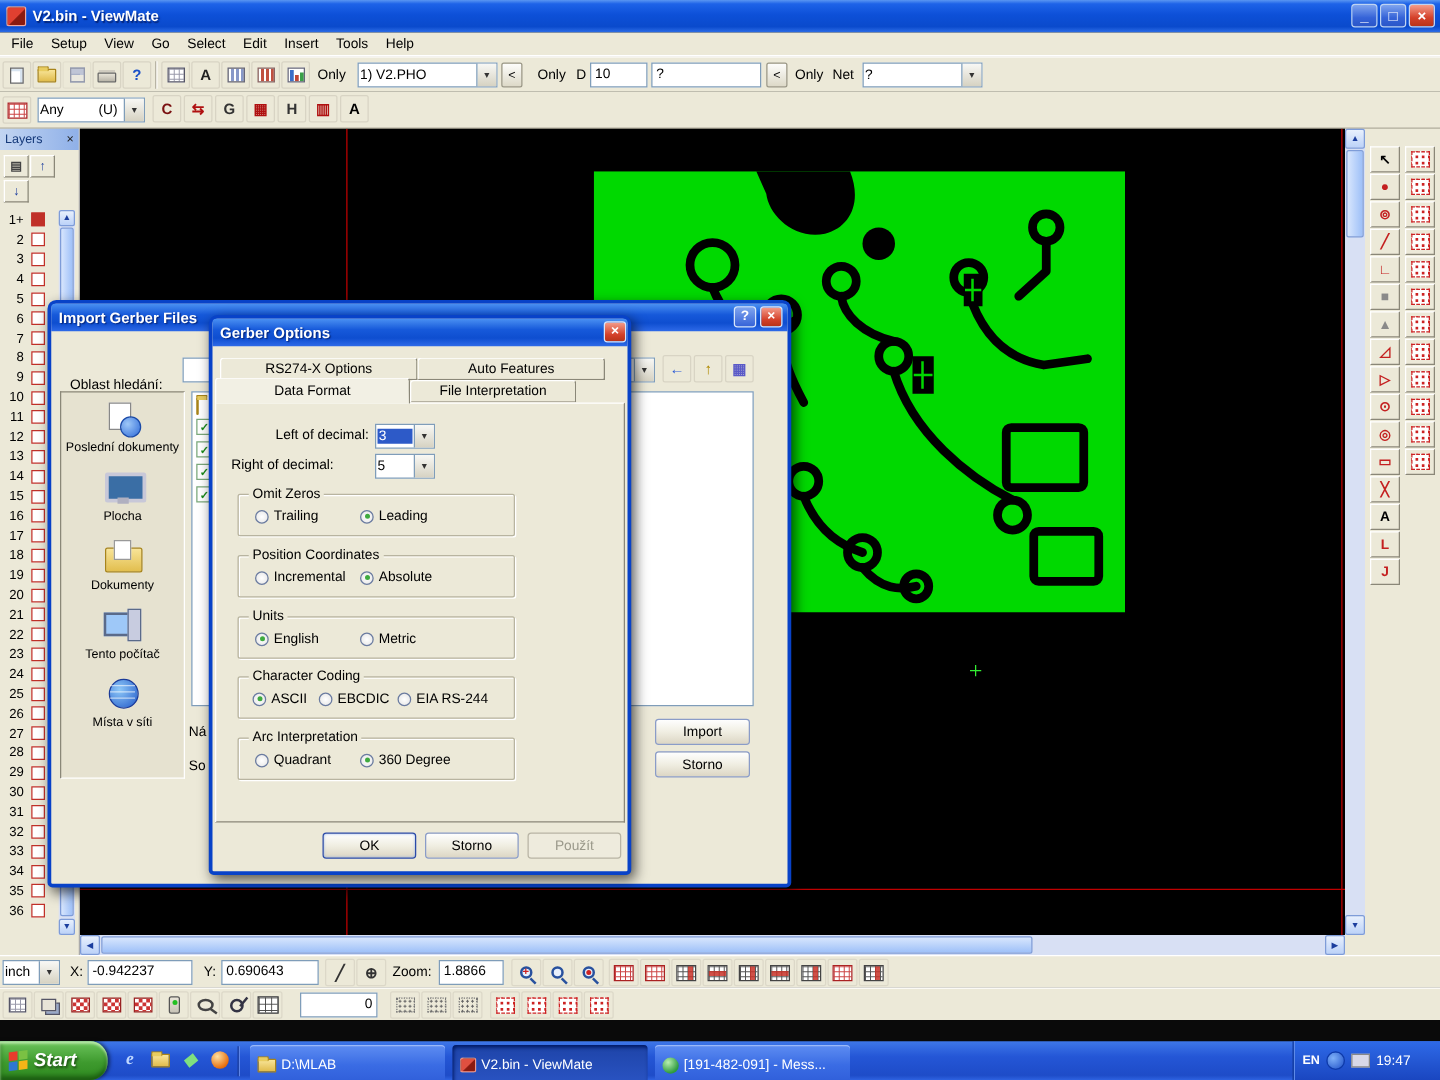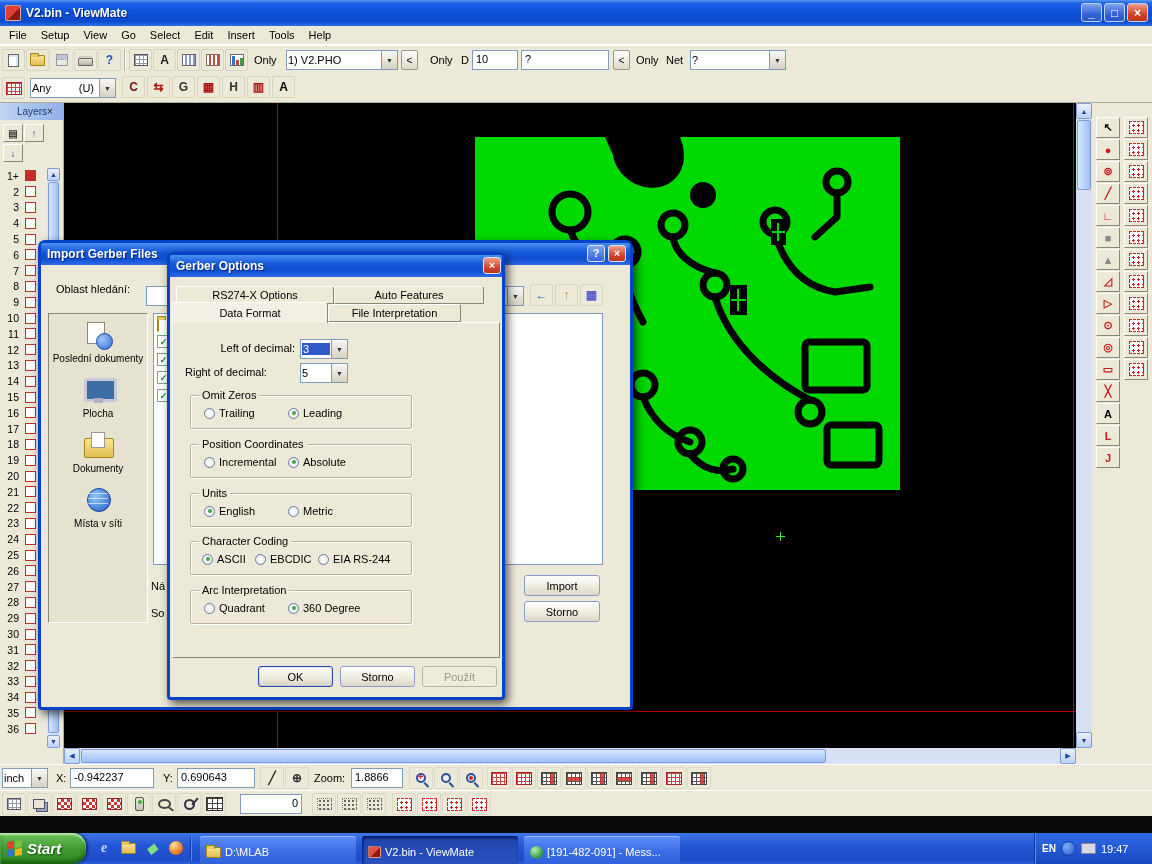--- a/index.html
+++ b/index.html
@@ -22,21 +22,21 @@
 .tsep{width:1px;height:22px;background:#b8b4a4;box-shadow:1px 0 0 #fff}
 .tlabel{white-space:nowrap}
 .combo{height:20px;background:#fff;border:1px solid #7F9DB9;display:flex;align-items:center}
 .cval{flex:1;padding:0 1px;white-space:nowrap;overflow:hidden}
 .cval.sel{background:#2D5AC8;color:#fff;margin:1px}
 .dd{width:16px;align-self:stretch;flex:none;background:linear-gradient(#F8F8F5,#D6D2C2);border-left:1px solid #7F9DB9;display:flex;align-items:center;justify-content:center;font-size:7px;color:#333}
 .minibtn{width:17px;height:20px;background:linear-gradient(#FDFDFB,#DDD9C8);border:1px solid #9a9787;border-radius:2px;display:flex;align-items:center;justify-content:center;font-size:10px}
 .field{height:20px;background:#fff;border:1px solid #7F9DB9;padding:2px 3px;white-space:nowrap;overflow:hidden}
 
 .lpanel{left:0;top:103px;width:64px;height:661px;background:#ECE9D8;border-right:1px solid #aaa}
-.lhead{left:0;top:0;width:63px;height:17px;background:linear-gradient(90deg,#C2D5F2,#8FB0E8);display:flex;align-items:center;padding:0 17px;color:#163A7A;font-size:10px}
+.lhead{left:0;top:0;width:63px;height:17px;background:linear-gradient(90deg,#C2D5F2,#8FB0E8);display:flex;align-items:center;padding:0 4px;color:#163A7A;font-size:10px}
 .lclose{margin-left:auto;color:#222;font-size:10px}
 .lbtn{width:20px;height:18px;background:#ECE9D8;border:1px solid;border-color:#fff #8a8778 #8a8778 #fff;display:flex;align-items:center;justify-content:center;font-size:10px}
 .lrow{display:flex;align-items:center;height:15.8px;padding-left:2px}
 .lnum{width:20px;text-align:right;font-size:10.5px;padding-right:3px}
 .lbox{width:11px;height:11px;background:#fff;border:1px solid #C03028;margin-left:3px}
 .lbox.on{background:#C03028}
 
 .sbtn{background:linear-gradient(#E8F0FD,#BCD2F8);border:1px solid #7E9CD8;border-radius:2px;color:#1C3E9E;display:flex;align-items:center;justify-content:center;font-size:7px}
 .strack{background:#D8E0F4}
 .sthumb{background:linear-gradient(90deg,#D8E6FD,#9EC0F8);border:1px solid #7E9CD8;border-radius:2px}
@@ -671,21 +671,21 @@
       <span style="font-size:11px">19:47</span>
     </div>
   </div>
 
   <div class="dlg abs" style="left:38px;top:240px;width:595px;height:470px;z-index:20">
     <div class="dtitle abs">
       <span>Import Gerber Files</span>
     </div>
     <div class="dbtn abs" style="left:543px;top:2px">?</div>
     <div class="dbtn close abs" style="left:564px;top:2px">×</div>
-    <span class="tlabel abs" style="left:15px;top:40px">Oblast hledání:</span>
+    <span class="tlabel abs" style="left:15px;top:59px">Oblast hledání:</span>
     <div class="combo abs" style="left:105px;top:43px;width:378px">
       <span class="cval"></span>
       <span class="dd">▼</span>
     </div>
     <div id="imp-icons" class="hrow abs" style="left:489px;top:41px;gap:2px">
         <div class="tbtn" style="color: rgb(42, 90, 214); font-weight: bold;">←</div>
         <div class="tbtn" style="color: rgb(176, 138, 0); font-weight: bold;">↑</div>
         <div class="tbtn" style="color: rgb(90, 90, 200); font-weight: bold;">▦</div>
       </div>
     <div id="places" class="sidebar abs" style="left:7px;top:70px;width:100px;height:310px;display:flex;flex-direction:column;align-items:center">
@@ -693,20 +693,24 @@
           <span class="pl pl-recent"></span>
           <span>Poslední dokumenty</span>
         </div>
         <div class="place">
           <span class="pl pl-desktop"></span>
           <span>Plocha</span>
         </div>
         <div class="place">
           <span class="pl pl-docs"></span>
           <span>Dokumenty</span>
+        </div>
+        <div class="place">
+          <span class="pl pl-computer"></span>
+          <span>Tento počítač</span>
         </div>
         <div class="place">
           <span class="pl pl-network"></span>
           <span>Místa v síti</span>
         </div>
       </div>
     <div class="abs" style="left:112px;top:70px;width:450px;height:252px;background:#fff;border:1px solid #7F9DB9"></div>
     <div id="filechecks"></div>
     <span class="tlabel abs" style="left:110px;top:337px">Ná</span>
     <span class="tlabel abs" style="left:110px;top:364px">So</span>

